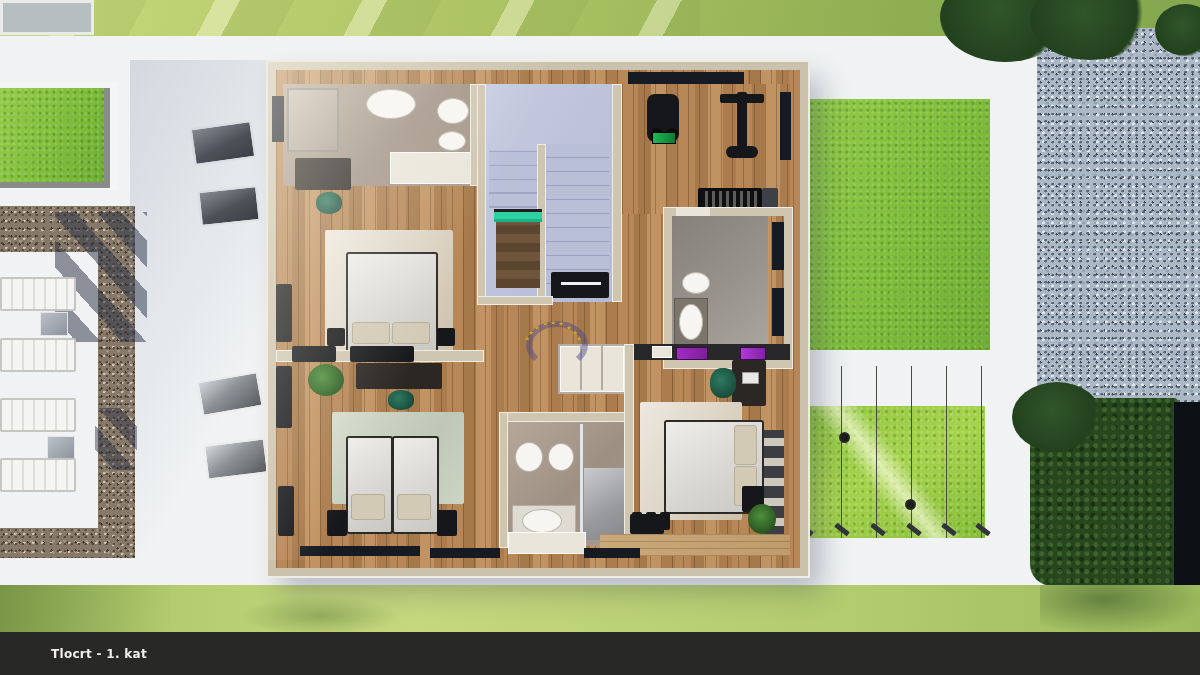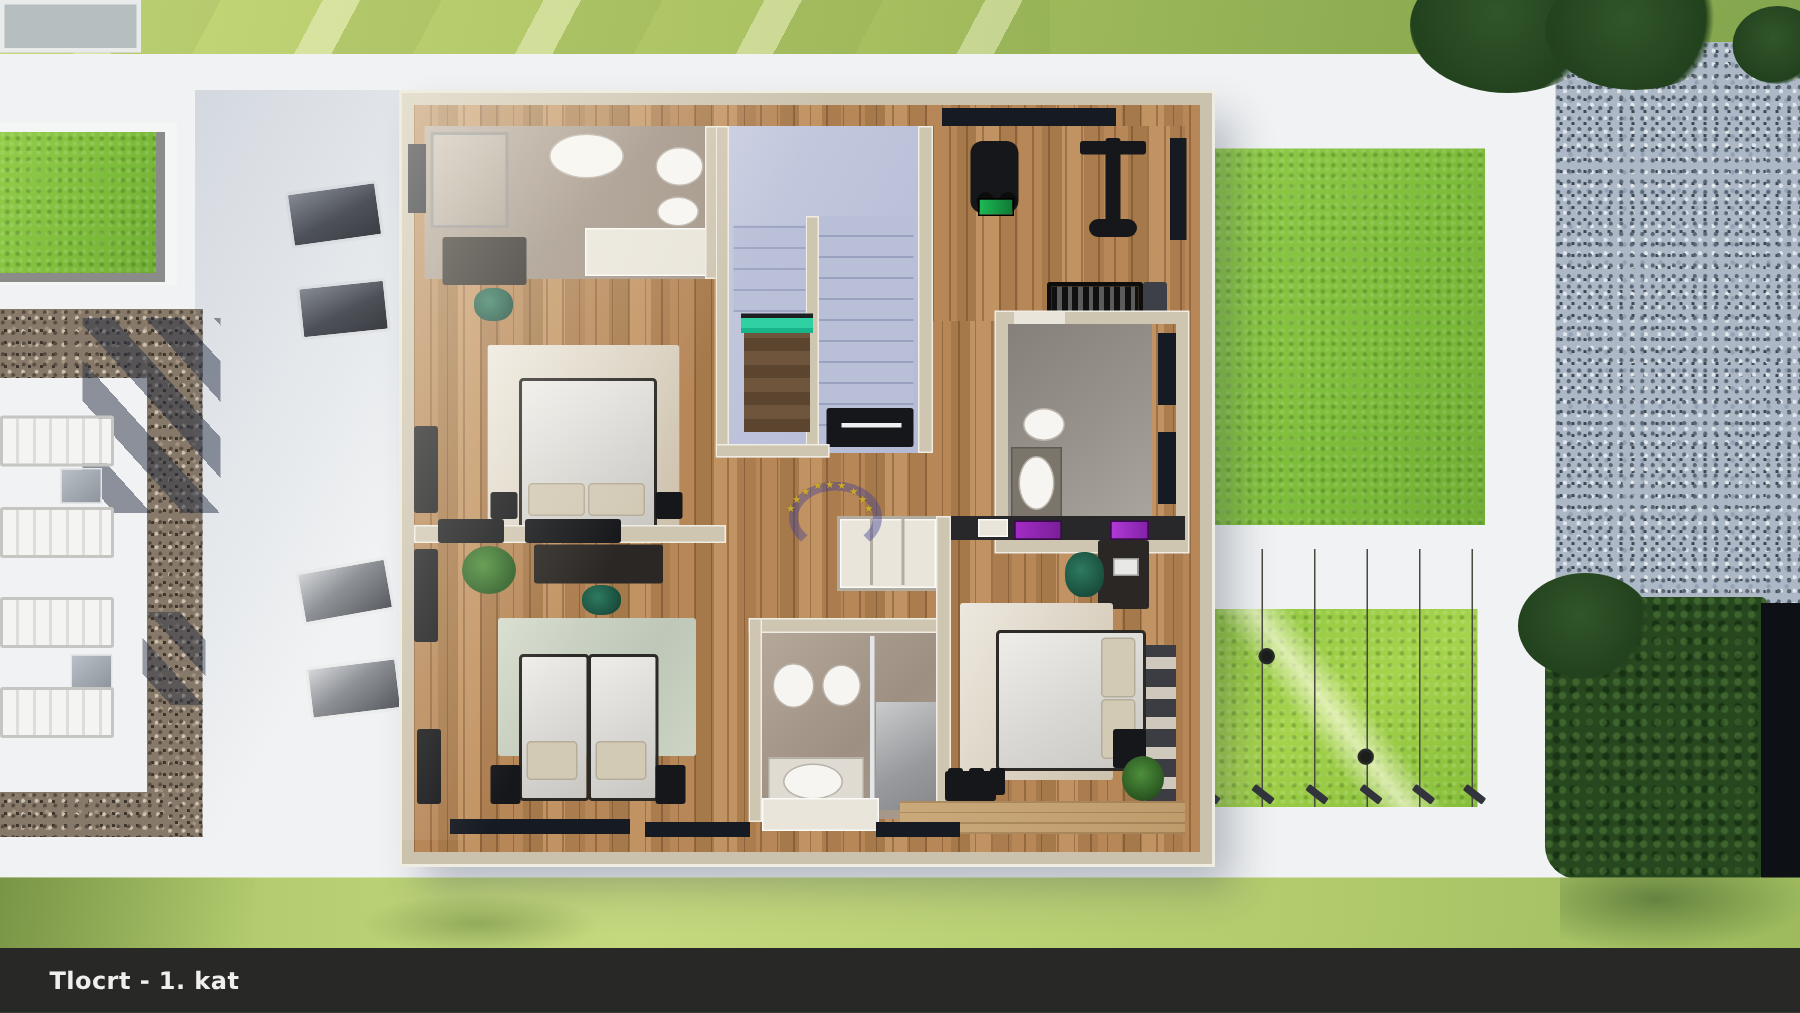--- a/index.html
+++ b/index.html
@@ -61,21 +61,21 @@
   .side-table{background:linear-gradient(140deg,#b9c0c8,#8d949c);border:1px solid #e3e5e7;}
   .bed{background:linear-gradient(150deg,#efedea,#d9d7d3 55%,#c9c7c2);border:2px solid #2c2a27;border-radius:3px;}
   .pillow{background:#d3cab6;border:1px solid #b6ad99;border-radius:3px;}
   .rug-beige{background:linear-gradient(120deg,rgba(255,255,255,.55),rgba(190,175,150,.4)),#d7cdba;border-radius:2px;}
   .rug-sage{background:linear-gradient(125deg,#d6dccd,#bec7b8 60%,#cdd4c4);border-radius:2px;}
   .desk{background:#2a2724;border-radius:2px;}
   .chair-green{background:radial-gradient(circle at 40% 40%,#2e7a60,#184c3c 75%);border-radius:45%;}
   .wire{background:#4a4a42;width:1px;}
   .post{background:#31353b;border-radius:1px;transform:rotate(38deg);}
   .titlebar{position:absolute;left:0;top:632px;width:1200px;height:43px;background:#282826;display:flex;align-items:center;}
-  .titlebar span{color:#f0efed;font-size:16px;font-weight:600;letter-spacing:.3px;margin-left:33px;}
+  .titlebar span{color:#f0efed;font-size:12px;font-weight:600;letter-spacing:.3px;margin-left:51px;}
   .wm{position:absolute;left:0;top:0;width:1200px;height:632px;pointer-events:none;}
   .wm-text{position:absolute;left:518px;top:334px;font-size:22px;font-weight:800;letter-spacing:1px;font-family:"DejaVu Sans",sans-serif;}
   .wm-star{position:absolute;font-size:7px;color:#c9a930;text-shadow:0 0 1px rgba(120,90,0,.6);}
   .wm-arc{position:absolute;left:526px;top:321px;width:50px;height:36px;border:6px solid rgba(72,70,148,.45);border-bottom-color:transparent;border-radius:50%;}
   .house{position:absolute;left:268px;top:62px;width:524px;height:498px;border:8px solid #cbc2ae;outline:2px solid #efece2;box-shadow:14px 16px 26px rgba(50,60,85,.30);}
 </style>
 </head>
 <body>
 
 <div class="viewport">

